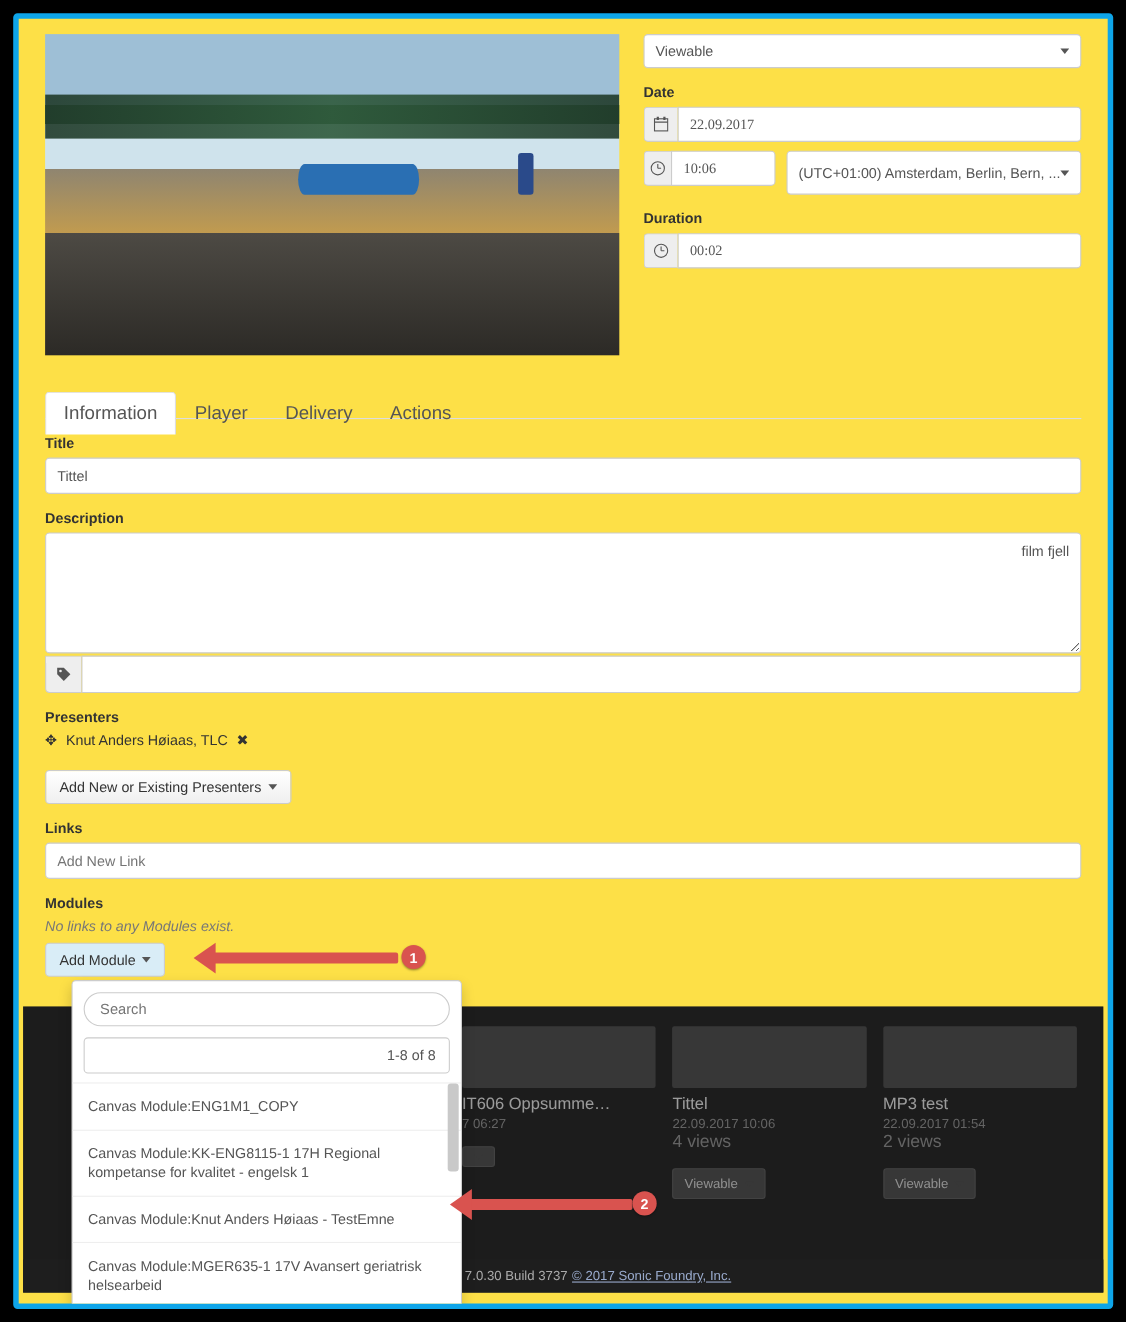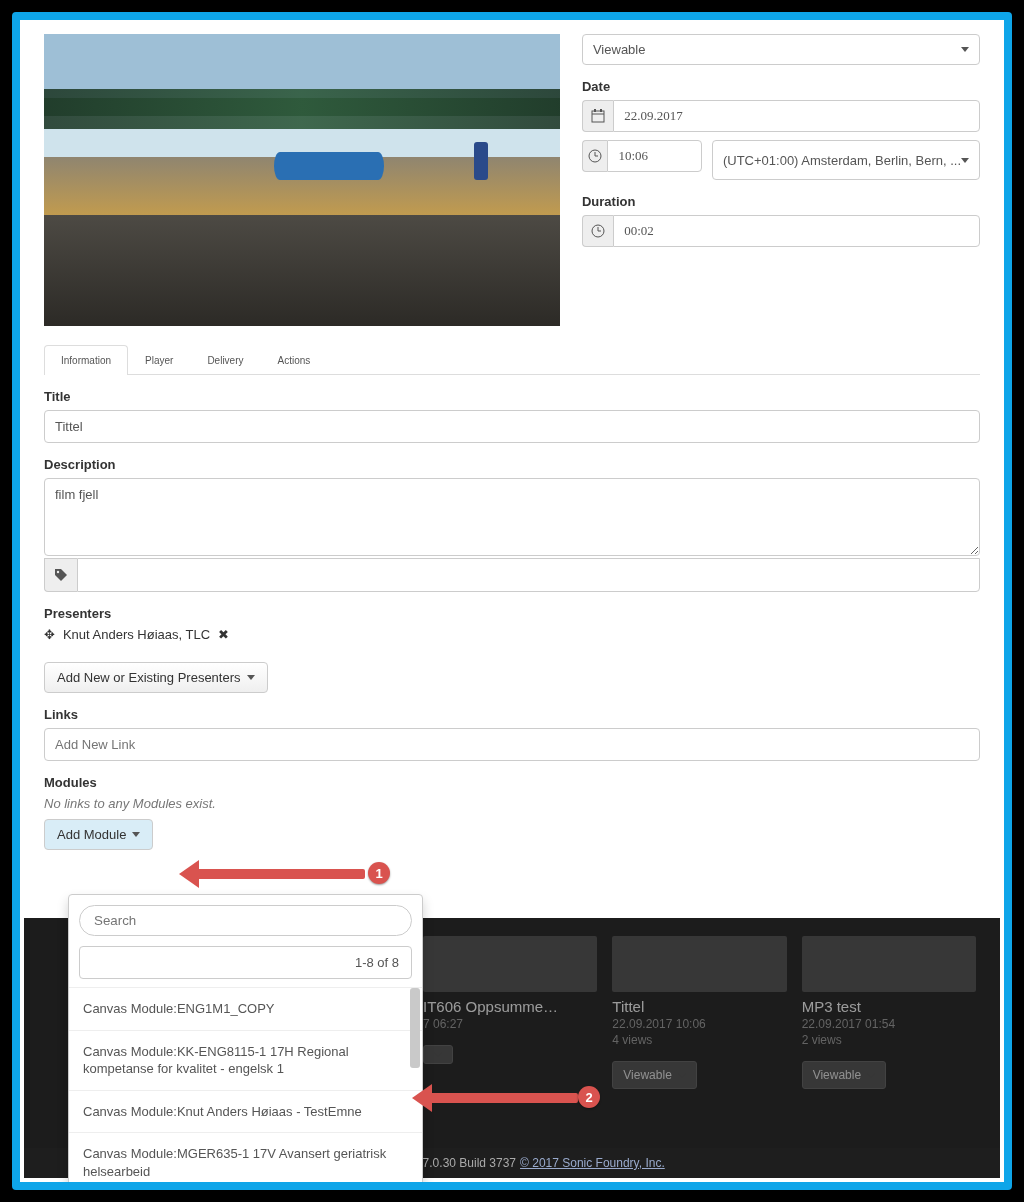--- a/index.html
+++ b/index.html
@@ -13,24 +13,24 @@
   }
   .frame {
     width: 1024px;
     height: 1202px;
     margin: 0;
     background: #000;
     padding: 12px;
     position: relative;
   }
   .inner {
-    background: #ffffff;
+    background: #fde047;
     width: 100%;
     height: 100%;
-    border: 8px solid #0ea5e9;
+    border: 5px solid #0ea5e9;
     border-radius: 4px;
     position: relative;
     overflow: hidden;
   }
   .content {
     padding: 14px 24px 0 24px;
   }
   .top-row { display: flex; gap: 22px; }
   .thumb {
     width: 530px;
@@ -88,34 +88,34 @@
     border-bottom: 1px solid #ddd;
     display: flex;
   }
   .tab {
     padding: 9px 16px;
     color: #555;
     cursor: pointer;
     border: 1px solid transparent;
     border-bottom: none;
     position: relative;
-    top: 1px;
+    top: 15px;
     border-radius: 4px 4px 0 0;
-    font-size: 10px;
+    font-size: 17px;
   }
   .tab.active {
     border-color: #ddd;
     background: #fff;
     color: #555;
   }
 
   .full-input {
     width:100%; border:1px solid #ccc; border-radius:4px; padding:8px 10px; font-size:13px; color:#555;
   }
-  textarea.full-input { height:78px; resize:both; font-family:inherit; }
+  textarea.full-input { height:110px; resize:both; font-family:inherit;text-align:right; }
 
   .tag-row { display:flex; margin-top:-1px; }
   .tag-row .addon {
     background:#eee; border:1px solid #ccc; border-right:none;
     border-radius:0 0 0 4px; width:34px; display:flex; align-items:center; justify-content:center;
   }
   .tag-row .full-input { border-radius:0 0 4px 0; height:34px; }
 
   .presenter-line { margin:6px 0 20px; display:flex; align-items:center; gap:8px; color:#333; }
   .btn {
@@ -155,21 +155,21 @@
     background:#2b2b2b;
     z-index:5; color:#bbb;
     padding: 18px 24px;
   }
   .gallery-bg .overlay { position:absolute; inset:0; background:rgba(0,0,0,.35); }
   .cards { display:flex; gap:15px; position:relative; }
   .card { flex:1; min-width:0; }
   .card .thumb2 { height:56px; background:#555; border-radius:2px; margin-bottom:6px; }
   .card .ctitle { color:#eee; font-size:15px; white-space:nowrap; overflow:hidden; text-overflow:ellipsis; }
   .card .cmeta { color:#999; font-size:12px; margin-top:2px; }
-  .card .cviews { color:#999; font-size:12px; margin-top:2px; }
+  .card .cviews { color:#999; font-size:16px; margin-top:2px; }
   .card .cbtn {
     margin-top:14px; display:inline-flex; align-items:center; gap:6px;
     background:#555; color:#ddd; border:1px solid #666; border-radius:3px; padding:6px 10px; font-size:12px;
   }
   .footer-line {
     position:absolute; left:0; right:0; bottom:0; height:30px; background:#1e1e1e;
     color:#aaa; font-size:12px; display:flex; align-items:center; justify-content:center;
     gap:4px;
   }
   .footer-line a { color:#9ac; text-decoration:underline; }

